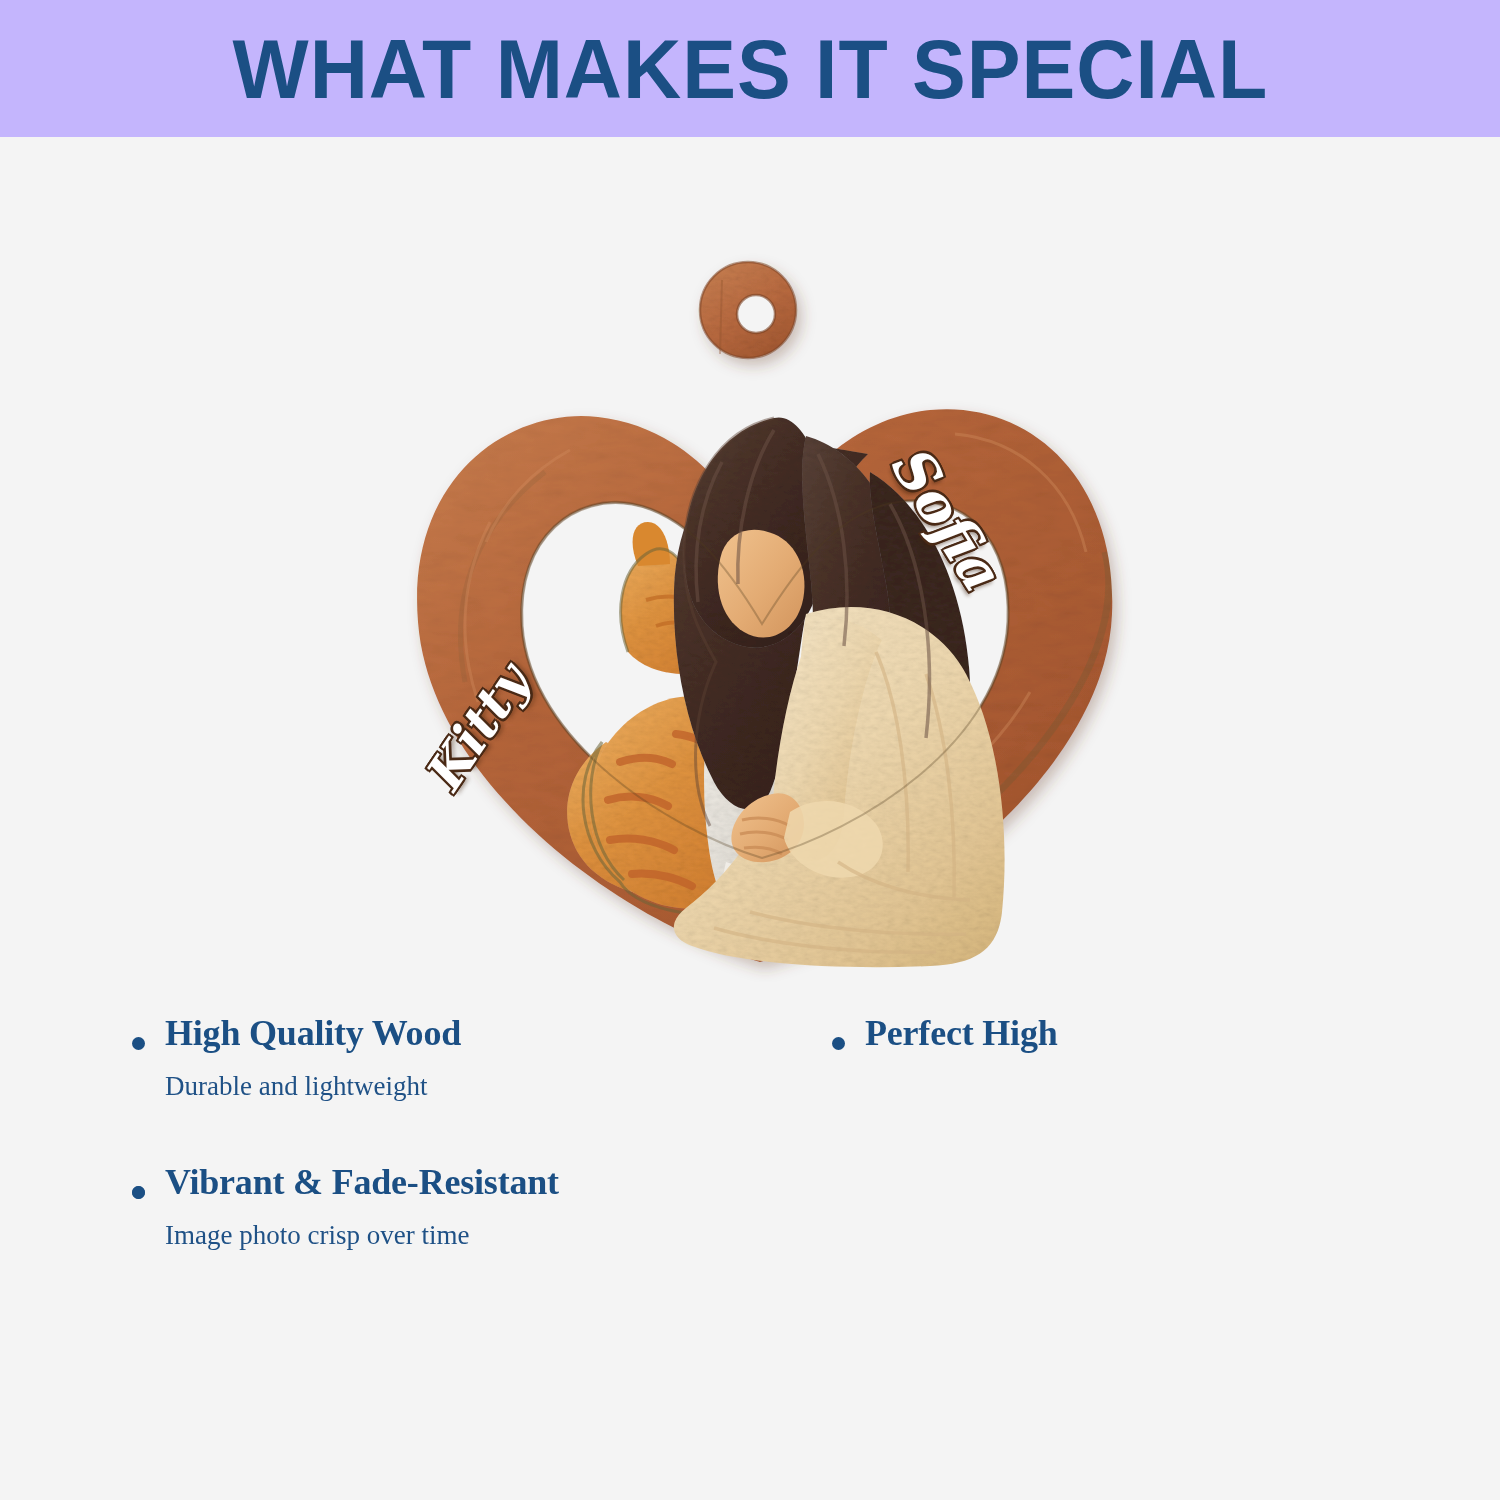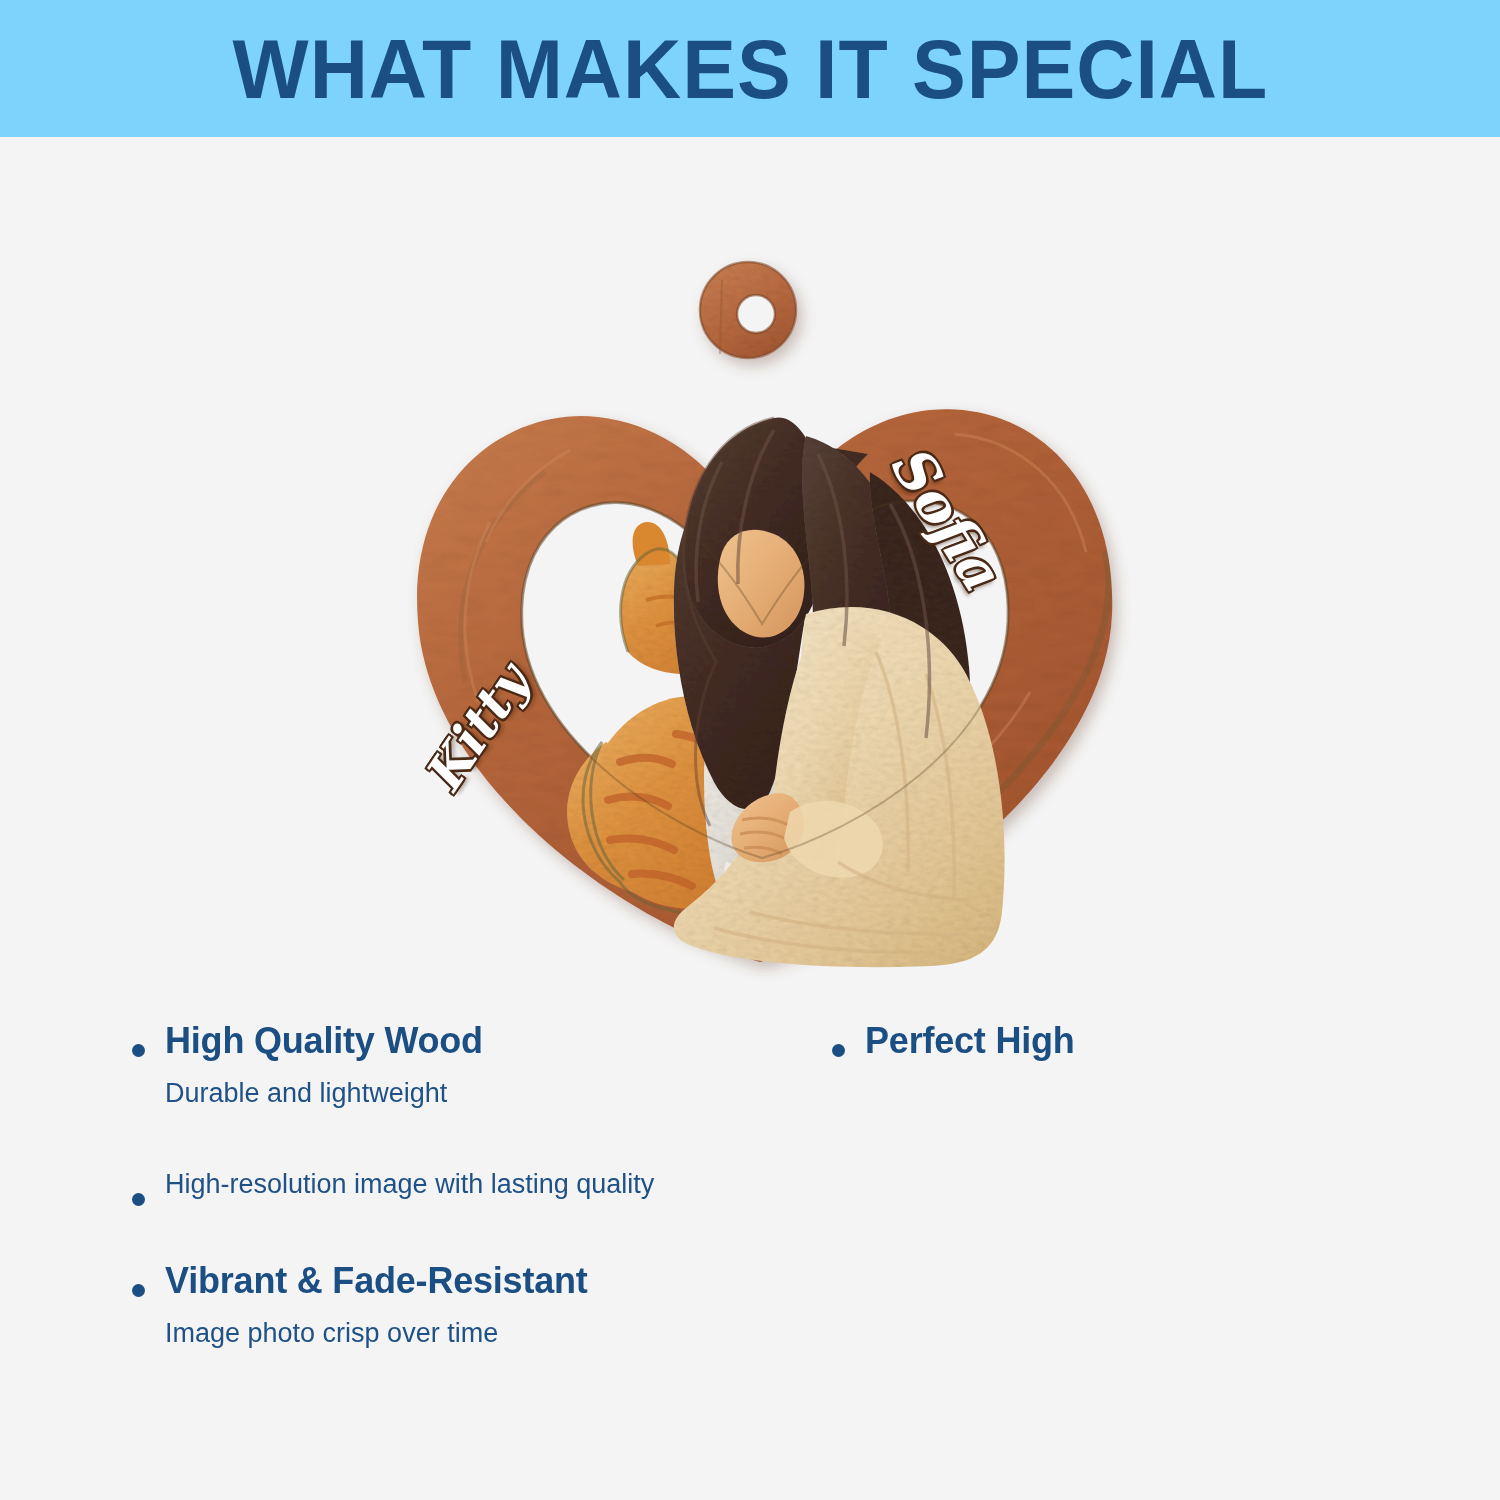--- a/index.html
+++ b/index.html
@@ -7,21 +7,21 @@
     width:1500px;height:1500px;
     background:#f4f4f4;
     font-family:"Liberation Sans", sans-serif;
     overflow:hidden;
     position:relative;
   }
 
   
   .header-band{
     position:absolute;left:0;top:0;width:1500px;height:137px;
-    background:#7dd3fc;
+    background:#c4b5fd;
     display:flex;align-items:center;justify-content:center;
   }
   .header-title{
     font-size:84px;
     font-weight:700;
     letter-spacing:1px;
     color:#1b4f84;
     white-space:nowrap;
     line-height:1;
     transform:scaleX(0.96);
@@ -62,21 +62,21 @@
     left:415px;top:630px;
     font-size:50px;
     transform:rotate(-56deg);
     transform-origin:left top;
   }
 
   
   .features{
     position:absolute;left:0;top:1002px;width:1500px;height:498px;
   }
-  .feature-col{position:absolute;top:16px;}
+  .feature-col{position:absolute;top:9px;font-family:Liberation Serif, serif;}
   .col-left{left:120px;width:700px;}
   .col-right{left:820px;width:660px;}
 
   .feature-item{
     position:relative;
     padding-left:45px;
     margin-bottom:56px;
   }
   .bullet-dot{
     position:absolute;
@@ -403,21 +403,20 @@
   <div class="feature-col col-left">
 
     <div class="feature-item">
       <span class="bullet-dot"></span>
       <div class="feature-title">High Quality Wood</div>
       <div class="feature-desc">Durable and lightweight</div>
     </div>
 
     <div class="feature-item">
       <span class="bullet-dot"></span>
-      <div class="feature-desc">High-resolution image with lasting quality</div>
     </div>
 
     <div class="feature-item">
       <span class="bullet-dot"></span>
       <div class="feature-title">Vibrant &amp; Fade-Resistant</div>
       <div class="feature-desc">Image photo crisp over time</div>
     </div>
 
   </div>
 

